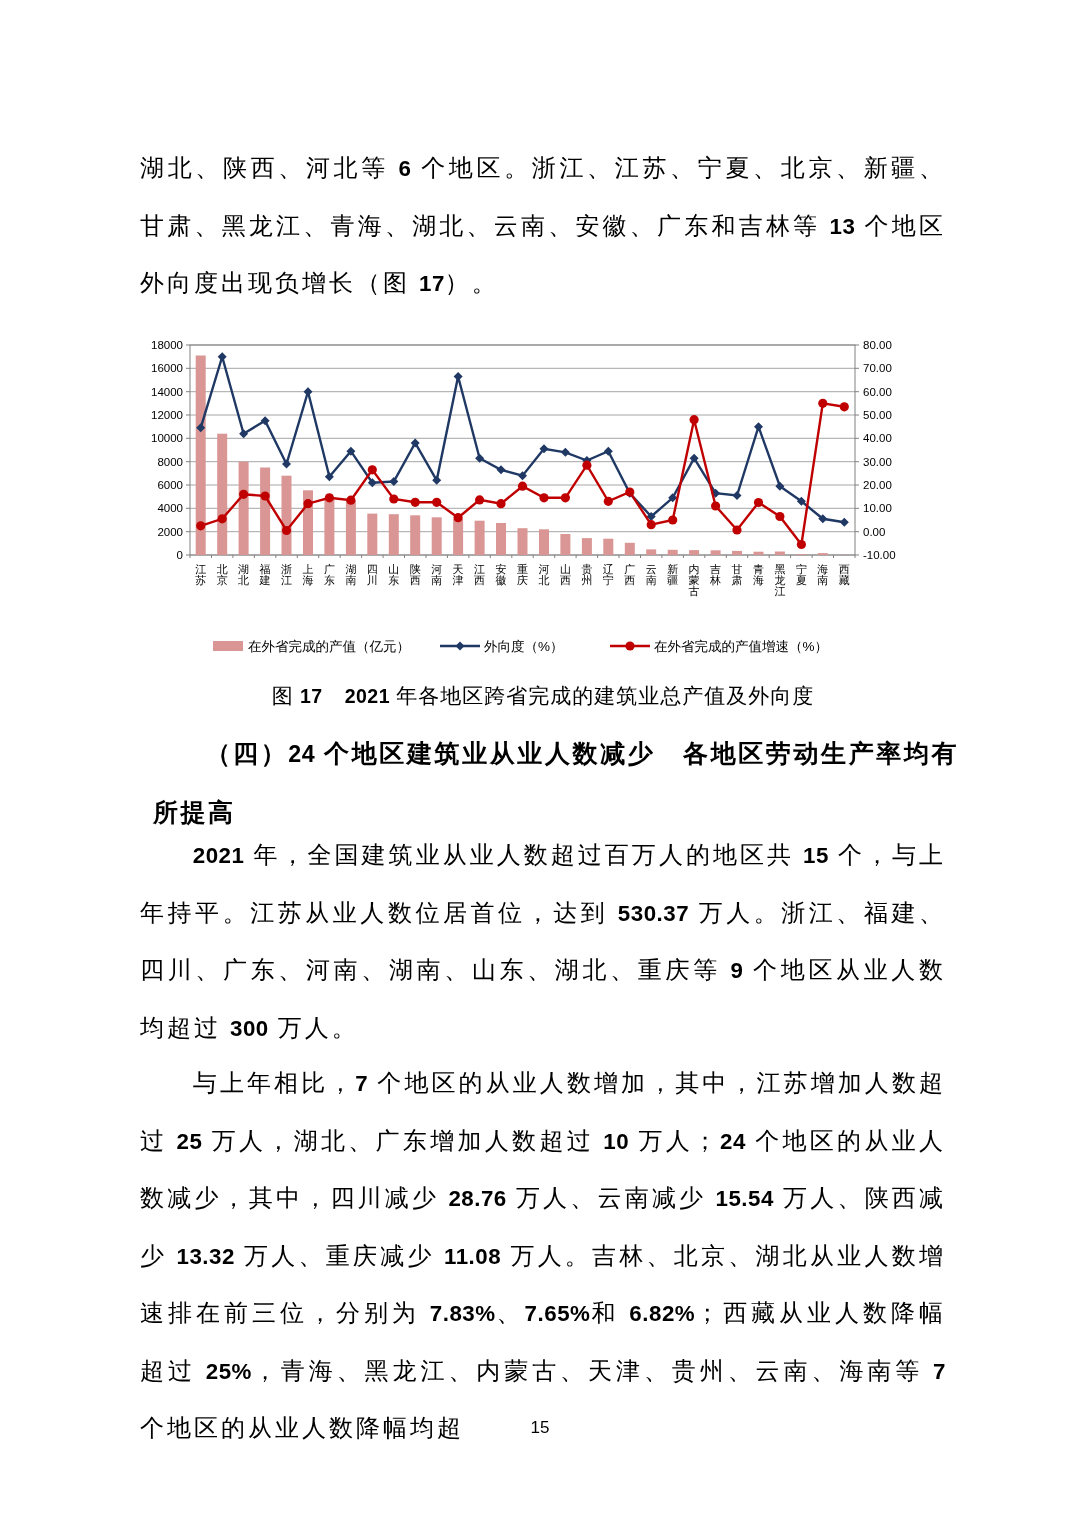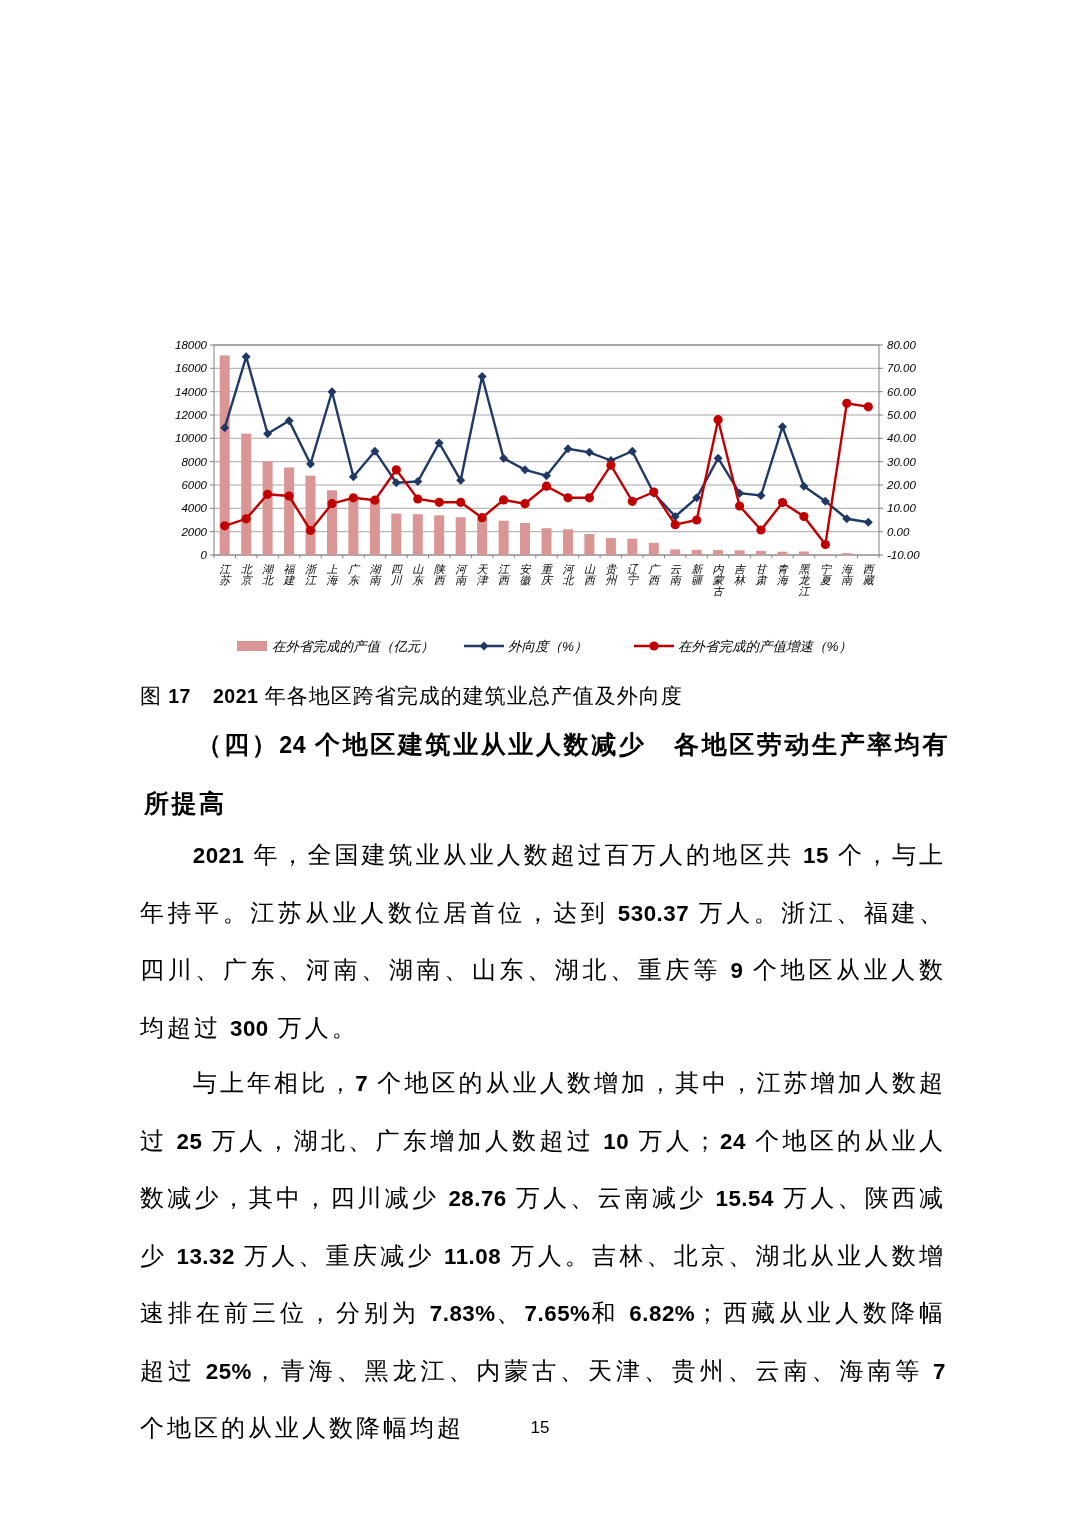--- a/index.html
+++ b/index.html
@@ -4,35 +4,36 @@
 <style>
   html,body{margin:0;padding:0;background:#ffffff;}
   .page{position:relative;width:1080px;height:1527px;background:#fff;overflow:hidden;
         font-family:"Liberation Serif","DejaVu Serif",serif;color:#000;}
   .body-text{position:absolute;left:140px;width:806px;margin:0;
              font-size:24px;line-height:57.5px;letter-spacing:3px;
              text-align:justify;text-align-last:left;}
   .indent{text-indent:2.2em;}
   .num{font-family:"Liberation Sans","DejaVu Sans",sans-serif;font-weight:700;
        font-size:0.93em;letter-spacing:0.5px;}
-  .chart-wrap{position:absolute;left:164px;top:337px;width:778px;height:335px;font-style:italic;}
+  .chart-wrap{position:absolute;left:140px;top:337px;width:778px;height:335px;}
   .caption{position:absolute;left:140px;top:681px;width:806px;margin:0;
-           font-size:21px;line-height:30px;letter-spacing:1px;}
-  .heading{position:absolute;left:140px;top:712px;width:806px;margin:4px;
+           font-size:21px;line-height:30px;text-align:center;letter-spacing:1px;}
+  .heading{position:absolute;left:140px;top:712px;width:806px;margin:13px;
            font-size:25px;line-height:57.5px;letter-spacing:2.5px;font-weight:700;
            text-align:justify;text-align-last:left;text-indent:2.1em;}
   .page-number{position:absolute;left:0;top:1418px;width:100%;text-align:center;
                font-size:17px;font-family:"Liberation Sans","DejaVu Sans",sans-serif;}
   svg text{font-family:"Liberation Sans","DejaVu Sans",sans-serif;}
 </style>
 </head>
 <body>
 
 <div class="page">
 
+  <p class="body-text" style="top:140px;"><span>湖北、陕西、河北等 </span><span class="num">6</span><span> 个地区。浙江、江苏、宁夏、北京、新疆、甘肃、黑龙江、青海、湖北、云南、安徽、广东和吉林等 </span><span class="num">13</span><span> 个地区外向度出现负增长（图 </span><span class="num">17</span><span>）。</span></p>
 
   <figure class="chart-wrap" style="margin:0;">
     <div id="chart"><svg width="778" height="335" viewBox="0 0 778 335" xmlns="http://www.w3.org/2000/svg">
           <g>
             <line x1="50" y1="8.0" x2="715" y2="8.0" stroke="#a6a6a6" stroke-width="1"></line>
             <line x1="46" y1="8.0" x2="50" y2="8.0" stroke="#808080"></line>
             <line x1="715" y1="8.0" x2="719" y2="8.0" stroke="#808080"></line>
             <text x="43" y="12.0" font-size="11.5" text-anchor="end">18000</text>
             <text x="723" y="12.0" font-size="11.5">80.00</text>
             <line x1="50" y1="31.3" x2="715" y2="31.3" stroke="#a6a6a6" stroke-width="1"></line>

